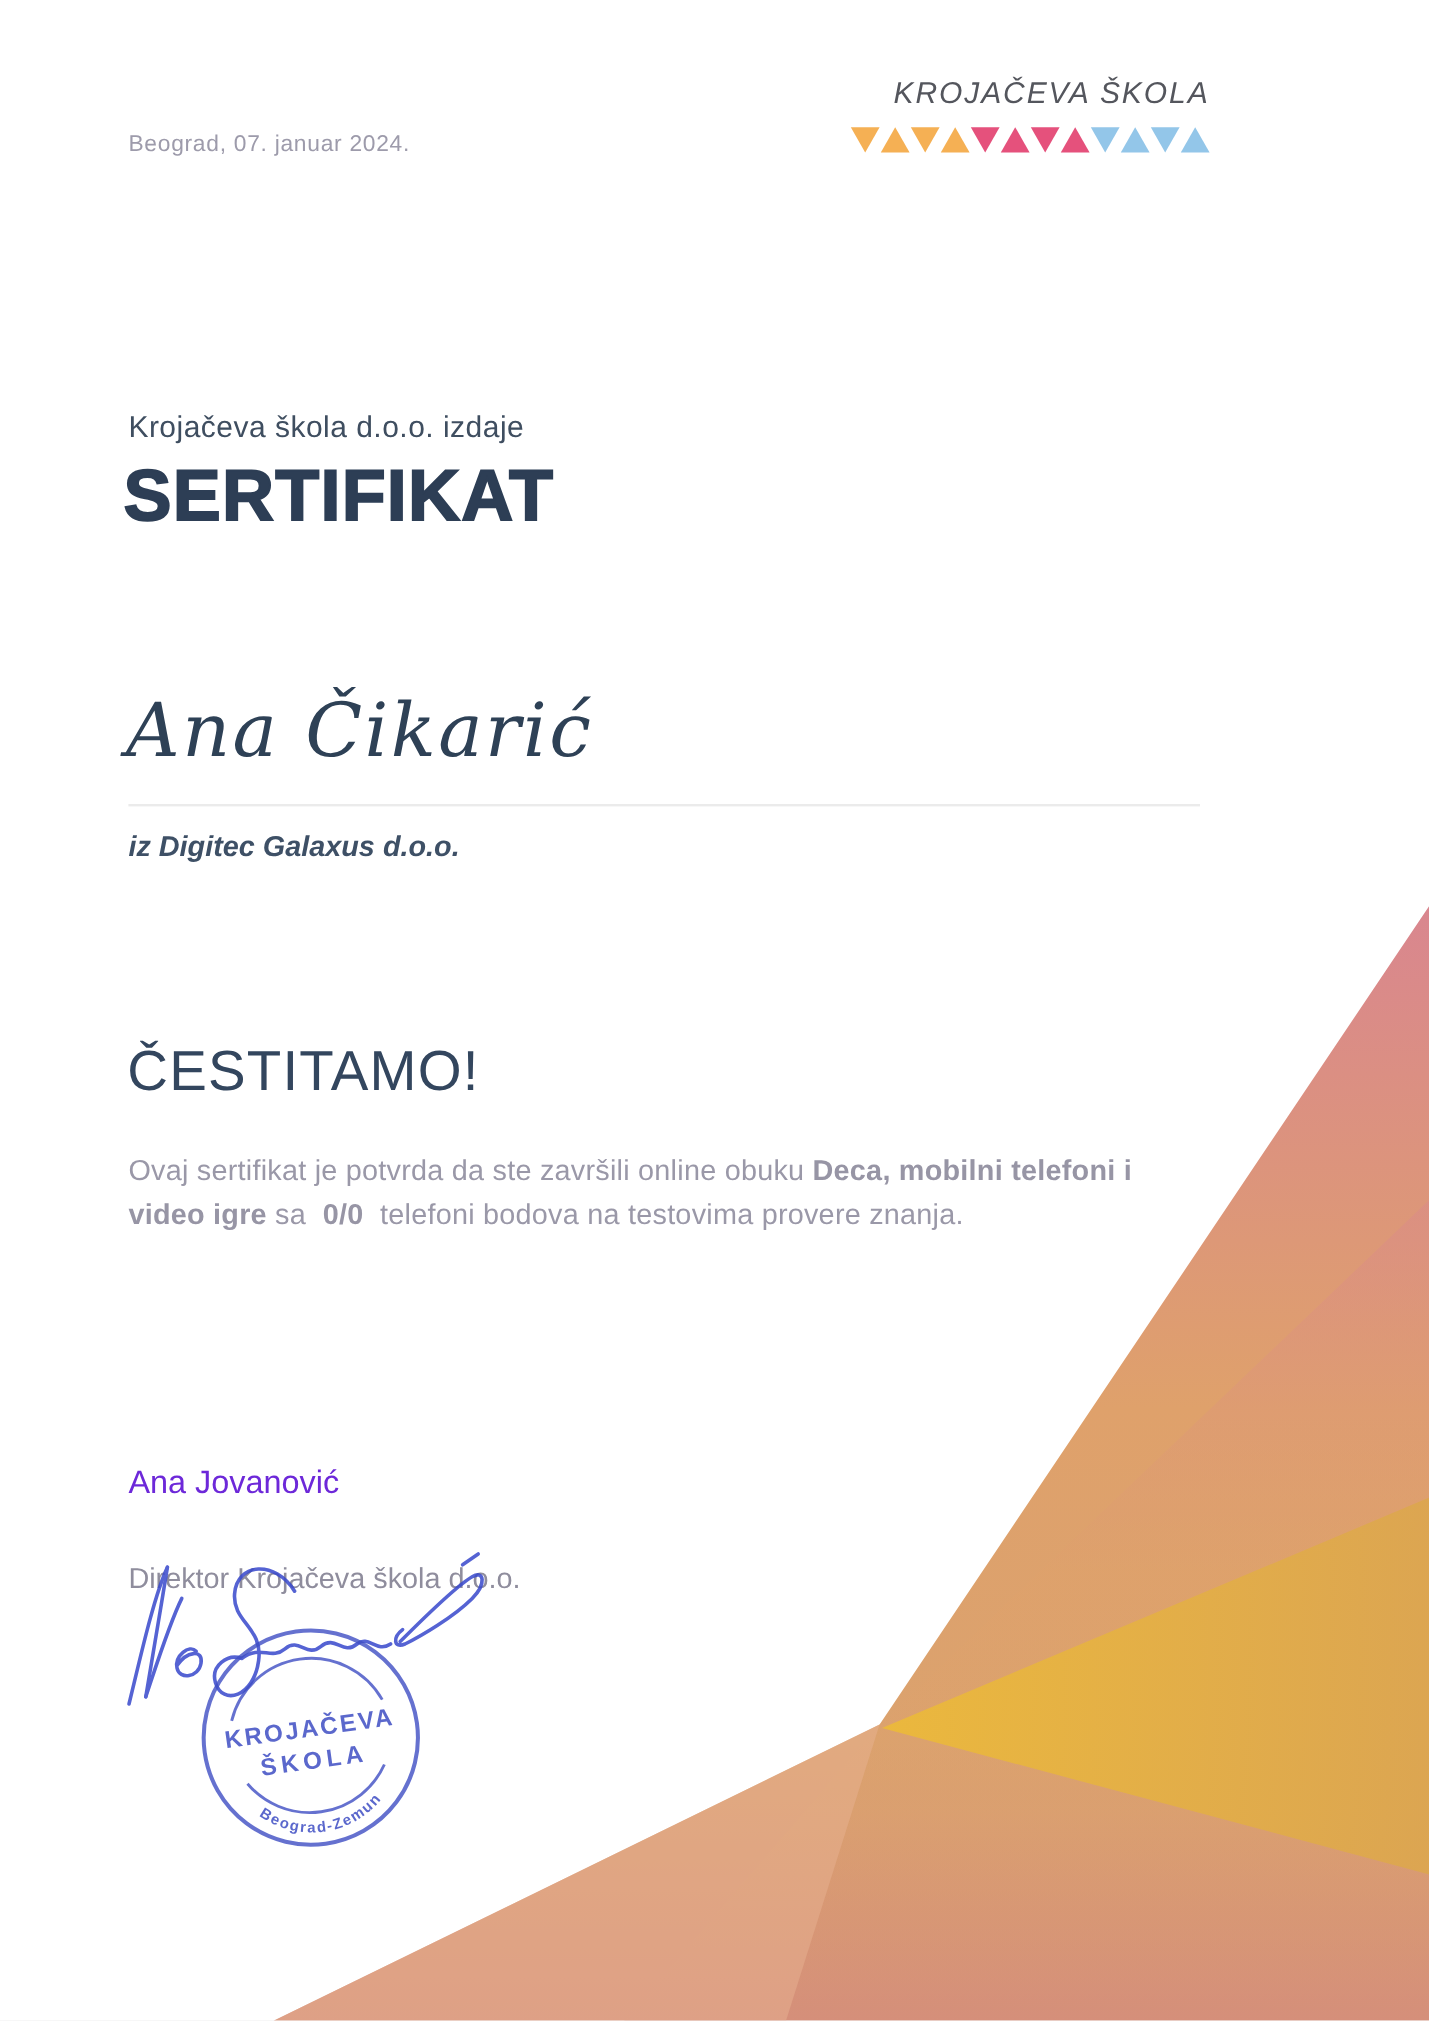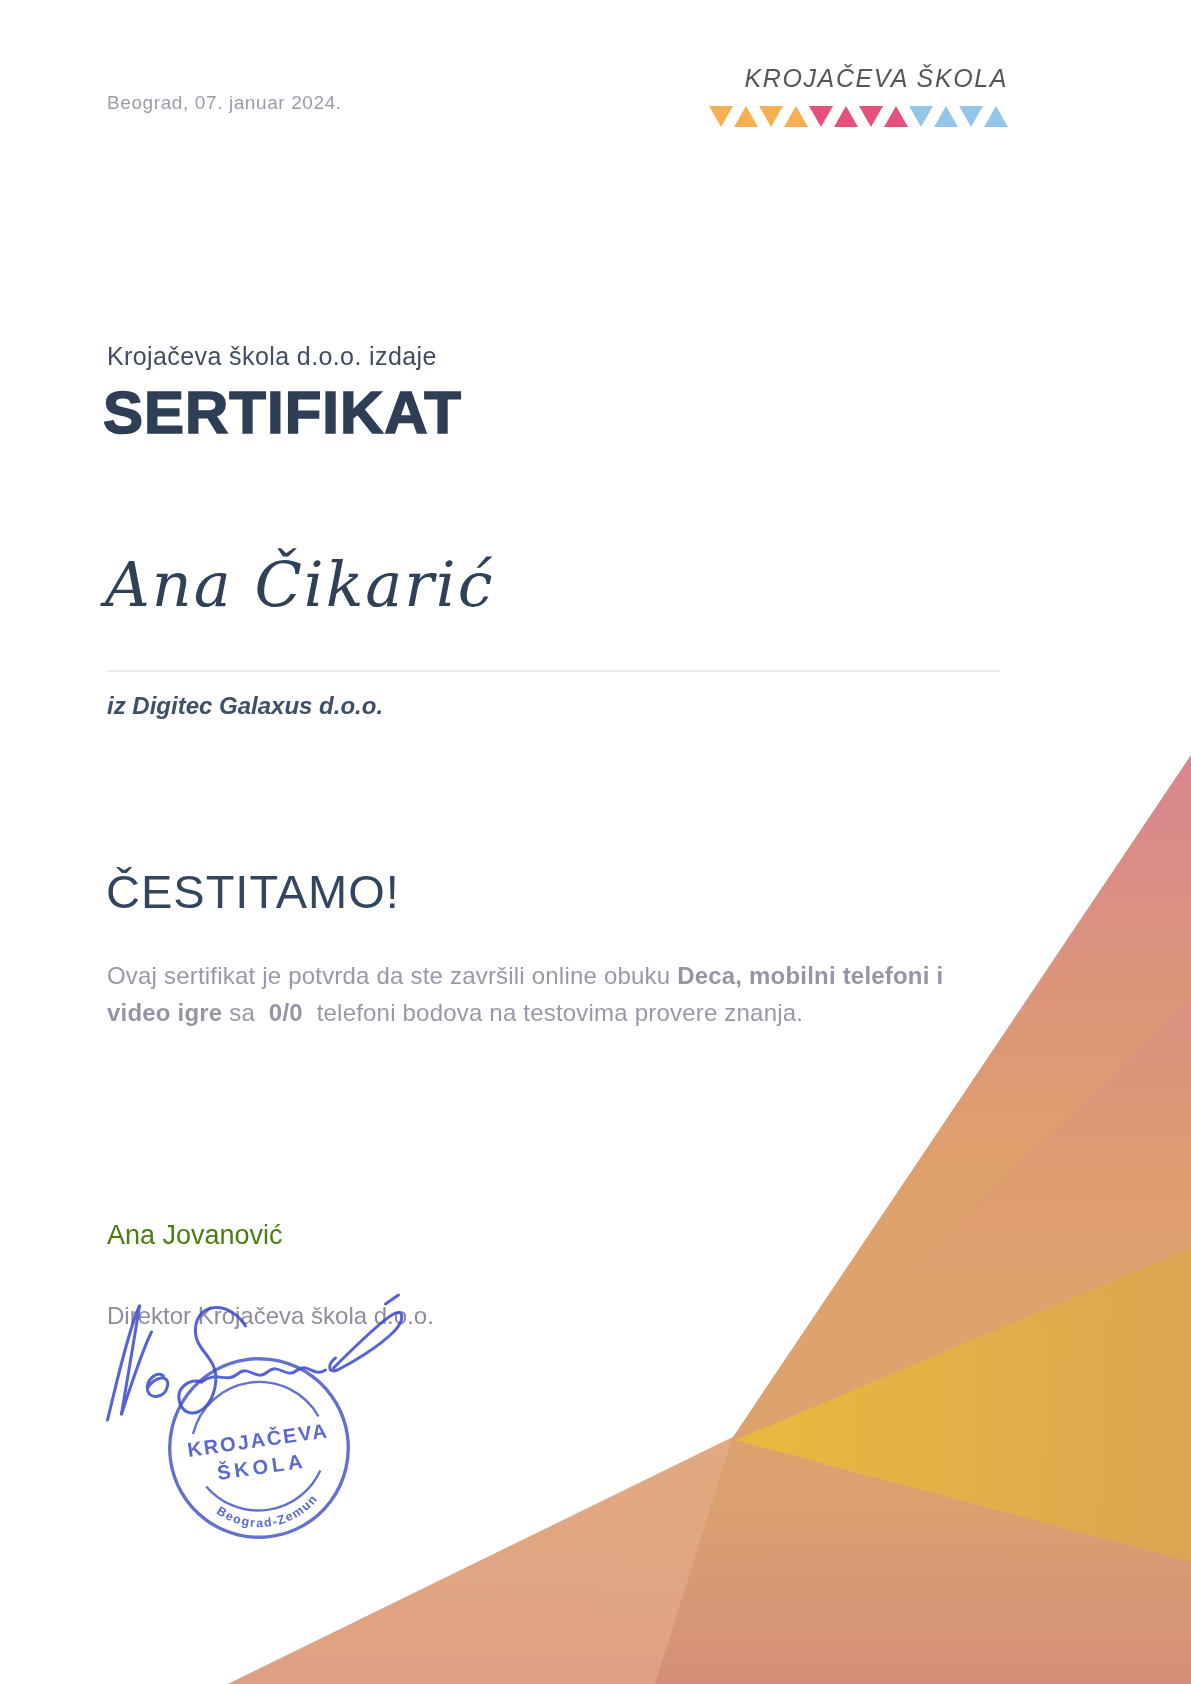--- a/index.html
+++ b/index.html
@@ -8,21 +8,21 @@
     width:1191px;height:1684px;
     margin:0 auto;
     background:#ffffff;
     overflow:hidden;
     font-family:"Liberation Sans", sans-serif;
   }
   .abs{position:absolute;}
 
   
   .date-place{
-    left:107px;top:92px;
+    left:107px;top:110px;
     font-size:19px;letter-spacing:.6px;
     color:#9d9bab;
   }
   .logo{
     right:183px;top:64px;
     text-align:right;
   }
   .logo-text{
     font-size:25px;letter-spacing:1.6px;
     color:#54565d;font-weight:400;
@@ -47,21 +47,21 @@
     left:103px;top:368px;
     font-size:60px;line-height:1.1;
     font-weight:700;color:#2d3e55;
     -webkit-text-stroke:1.6px #2d3e55;
     letter-spacing:1px;
     margin-top:12px;
   }
 
   
   .recipient-name{
-    left:105px;top:548px;
+    left:105px;top:572px;
     font-family:"DejaVu Serif", serif;
     font-style:italic;
     font-size:62px;color:#2e4156;
     letter-spacing:2px;
   }
   .name-underline{
     left:107px;top:670px;width:893px;height:2px;
     background:#ebebeb;
   }
   .recipient-origin{
@@ -79,21 +79,21 @@
     left:107px;top:933px;width:862px;
     font-size:24px;line-height:37px;
     color:#9a98a8;letter-spacing:.2px;
   }
   .congrats-body b{font-weight:700;color:#9795a5;}
   .score{padding:0 7px;}
 
   
   .signer-name{
     left:107px;top:1220px;
-    font-size:27px;color:#4d7c0f;
+    font-size:27px;color:#6d28d9;
   }
   .signer-role{
     left:107px;top:1260px;
     font-size:24px;color:#8f8d9d;margin-top:42px;
   }
   .signature-svg{left:95px;top:1292px;}
   .stamp-svg{left:163px;top:1352px;transform:rotate(-8deg);}
 
   
   .deco-svg{left:0;top:750px;pointer-events:none;}

